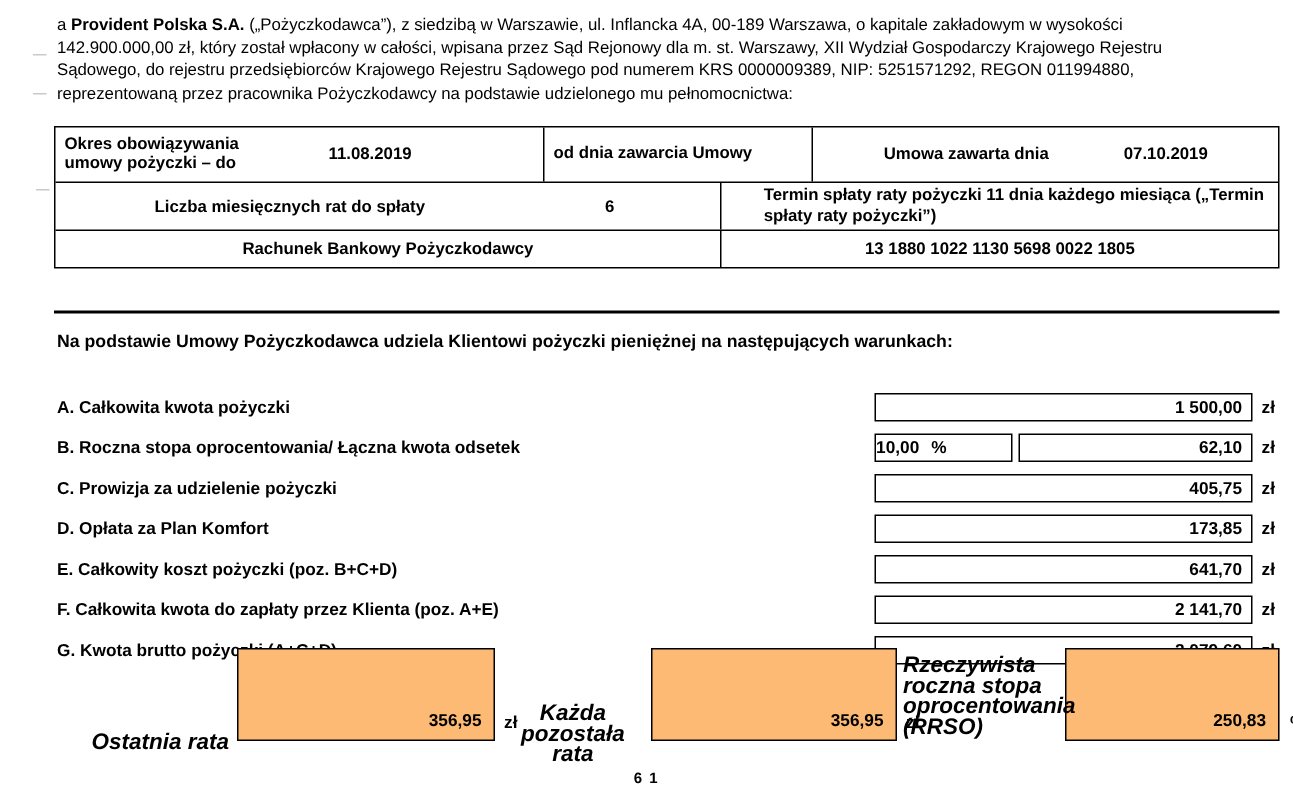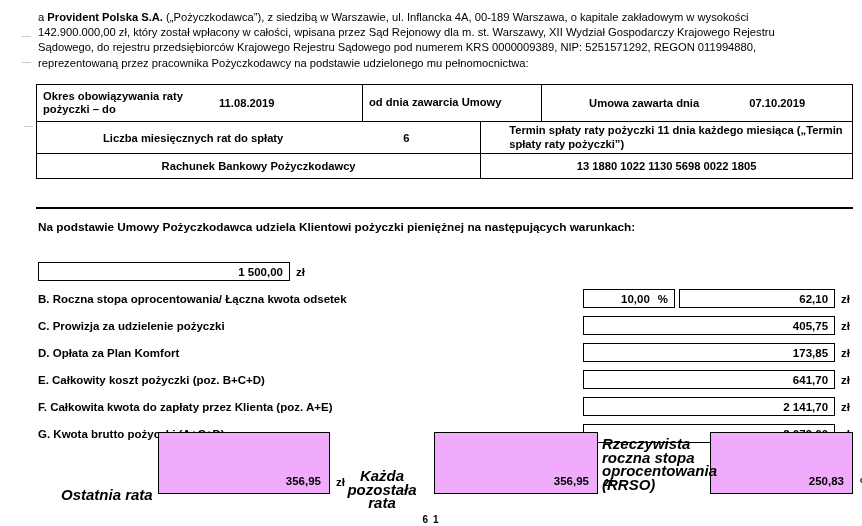--- a/index.html
+++ b/index.html
@@ -108,34 +108,33 @@
     font-weight: bold;
     background: #fff;
   }
   .box.amt {
     width: 252px;
     justify-content: flex-end;
     padding-right: 6px;
   }
   .box.rate {
     width: 92px;
-    justify-content: flex-end;
     padding-right: 6px;
     margin-right: 4px;
   }
   .box.amt2 { width: 156px; justify-content: flex-end; padding-right: 6px; }
   .amtwrap { display: flex; align-items: center; }
   .unit { font-size: 11.5px; font-weight: bold; margin-left: 6px; }
 
   
   .bottom { position: absolute; left: 36px; top: 432px; width: 817px; height: 62px; }
   .bbox {
     position: absolute;
     border: 1px solid #000;
-    background: #f0abfc;
+    background: #fdba74;
     height: 62px;
   }
   .b1 { left: 122px; width: 172px; }
   .b2 { left: 398px; width: 164px; }
   .b3 { left: 674px; width: 143px; }
   .bcap {
     position: absolute;
     font-size: 15px;
     font-weight: bold;
     line-height: 13.5px;
@@ -194,21 +193,21 @@
     <div>a <b>Provident Polska S.A.</b> („Pożyczkodawca”), z siedzibą w Warszawie, ul. Inflancka 4A, 00-189 Warszawa, o kapitale zakładowym w wysokości</div>
     <div>142.900.000,00 zł, który został wpłacony w całości, wpisana przez Sąd Rejonowy dla m. st. Warszawy, XII Wydział Gospodarczy Krajowego Rejestru</div>
     <div>Sądowego, do rejestru przedsiębiorców Krajowego Rejestru Sądowego pod numerem KRS 0000009389, NIP: 5251571292, REGON 011994880,</div>
     <div>reprezentowaną przez pracownika Pożyczkodawcy na podstawie udzielonego mu pełnomocnictwa:</div>
   </div>
 
   <div class="grid">
 
     <div class="row r1">
       <div class="cell c1 divide">
-        <span class="lbl">Okres obowiązywania raty pożyczki – do</span>
+        <span class="lbl">Okres obowiązywania umowy pożyczki – do</span>
         <span class="val">11.08.2019</span>
       </div>
       <div class="cell c2 divide">od dnia zawarcia Umowy</div>
       <div class="cell c3">
         <span>Umowa zawarta dnia</span>
         <span>07.10.2019</span>
       </div>
     </div>
 
     <div class="row r2">
@@ -228,20 +227,21 @@
 
   </div>
 
   <div class="rule"></div>
 
   <div class="cond-head">Na podstawie Umowy Pożyczkodawca udziela Klientowi pożyczki pieniężnej na następujących warunkach:</div>
 
   <div class="lines">
 
     <div class="line">
+      <span class="label">A. Całkowita kwota pożyczki</span>
       <span class="amtwrap">
         <span class="box amt">1 500,00</span>
         <span class="unit">zł</span>
       </span>
     </div>
 
     <div class="line">
       <span class="label">B. Roczna stopa oprocentowania/ Łączna kwota odsetek</span>
       <span class="amtwrap">
         <span class="box rate">

